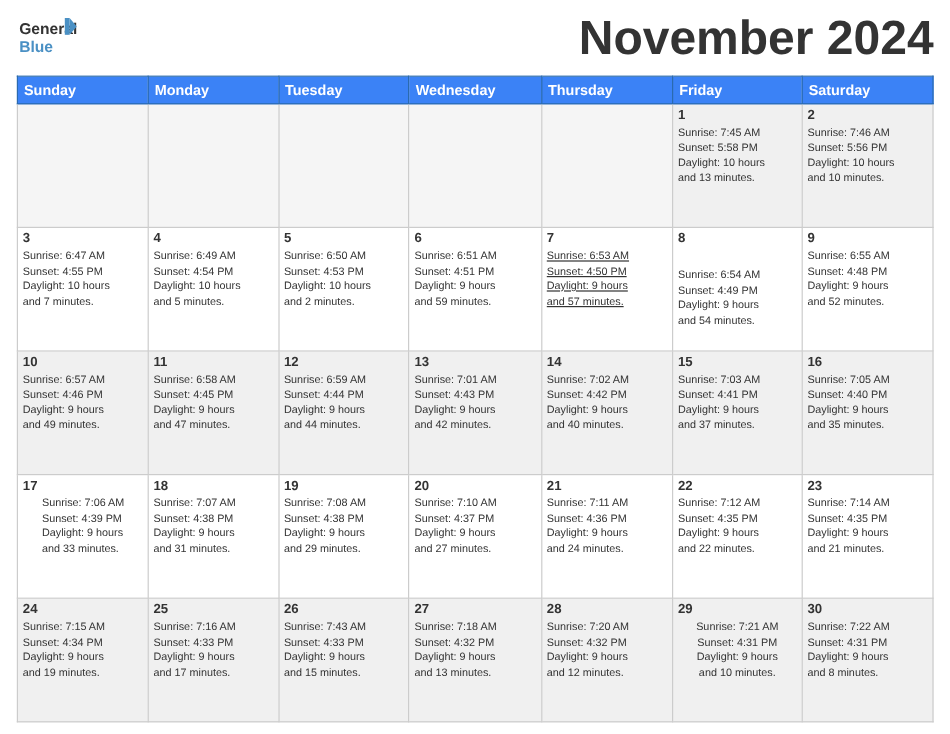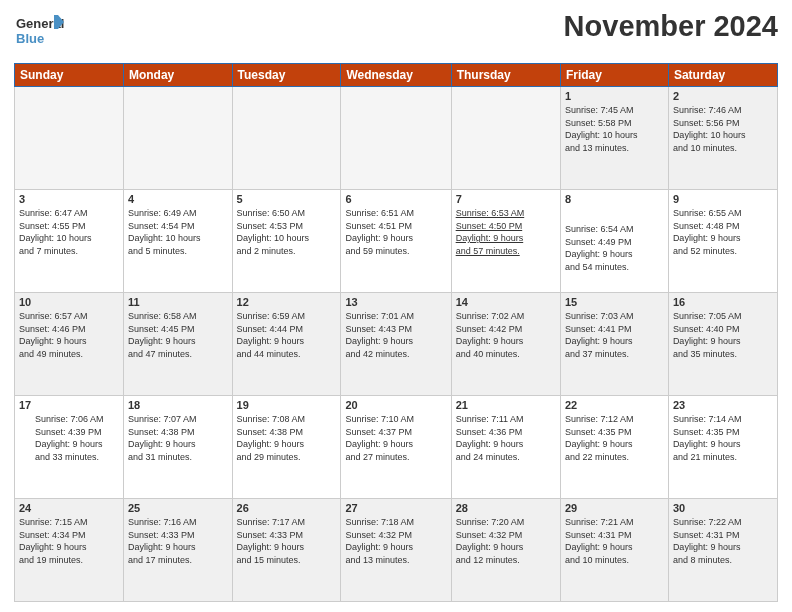--- a/index.html
+++ b/index.html
@@ -20,35 +20,35 @@
     .header {
       display: flex;
       justify-content: space-between;
       align-items: flex-start;
       margin-bottom: 8px;
     }
     .title-block {
       text-align: right;
     }
     .month-title {
-      font-size: 29px;
+      font-size: 40px;
       font-weight: bold;
       color: #333;
     }
     .location {
       font-size: 15px;
       color: #555;
     }
     .calendar {
       width: 100%;
       border-collapse: collapse;
       flex: 1;
     }
     .calendar th {
-      background: #c2410c;
+      background: #3b82f6;
       color: white;
       font-size: 12px;
       font-weight: bold;
       padding: 4px 5px;
       text-align: left;
       border: 1px solid #2a6aaf;
     }
     .calendar td {
       border: 1px solid #ccc;
       vertical-align: top;
@@ -303,42 +303,42 @@
           </td>
           <td class="shaded">
             <span class="day-number">25</span>
             <div class="day-info" style="white-space: pre-line;">Sunrise: 7:16 AM
 Sunset: 4:33 PM
 Daylight: 9 hours
 and 17 minutes.</div>
           </td>
           <td class="shaded">
             <span class="day-number">26</span>
-            <div class="day-info" style="white-space: pre-line;">Sunrise: 7:17 AM
+            <div class="day-info" style="white-space: pre-line;">Sunrise: 7:43 AM
 Sunset: 4:33 PM
 Daylight: 9 hours
 and 15 minutes.</div>
           </td>
           <td class="shaded">
             <span class="day-number">27</span>
             <div class="day-info" style="white-space: pre-line;">Sunrise: 7:18 AM
 Sunset: 4:32 PM
 Daylight: 9 hours
 and 13 minutes.</div>
           </td>
           <td class="shaded">
             <span class="day-number">28</span>
             <div class="day-info" style="white-space: pre-line;">Sunrise: 7:20 AM
 Sunset: 4:32 PM
 Daylight: 9 hours
 and 12 minutes.</div>
           </td>
           <td class="shaded">
             <span class="day-number">29</span>
-            <div class="day-info" style="white-space: pre-line;">Sunrise: 7:21 AM
+            <div class="day-info" style="white-space: pre-line; text-align: center;">Sunrise: 7:21 AM
 Sunset: 4:31 PM
 Daylight: 9 hours
 and 10 minutes.</div>
           </td>
           <td class="shaded">
             <span class="day-number">30</span>
             <div class="day-info" style="white-space: pre-line;">Sunrise: 7:22 AM
 Sunset: 4:31 PM
 Daylight: 9 hours
 and 8 minutes.</div>

